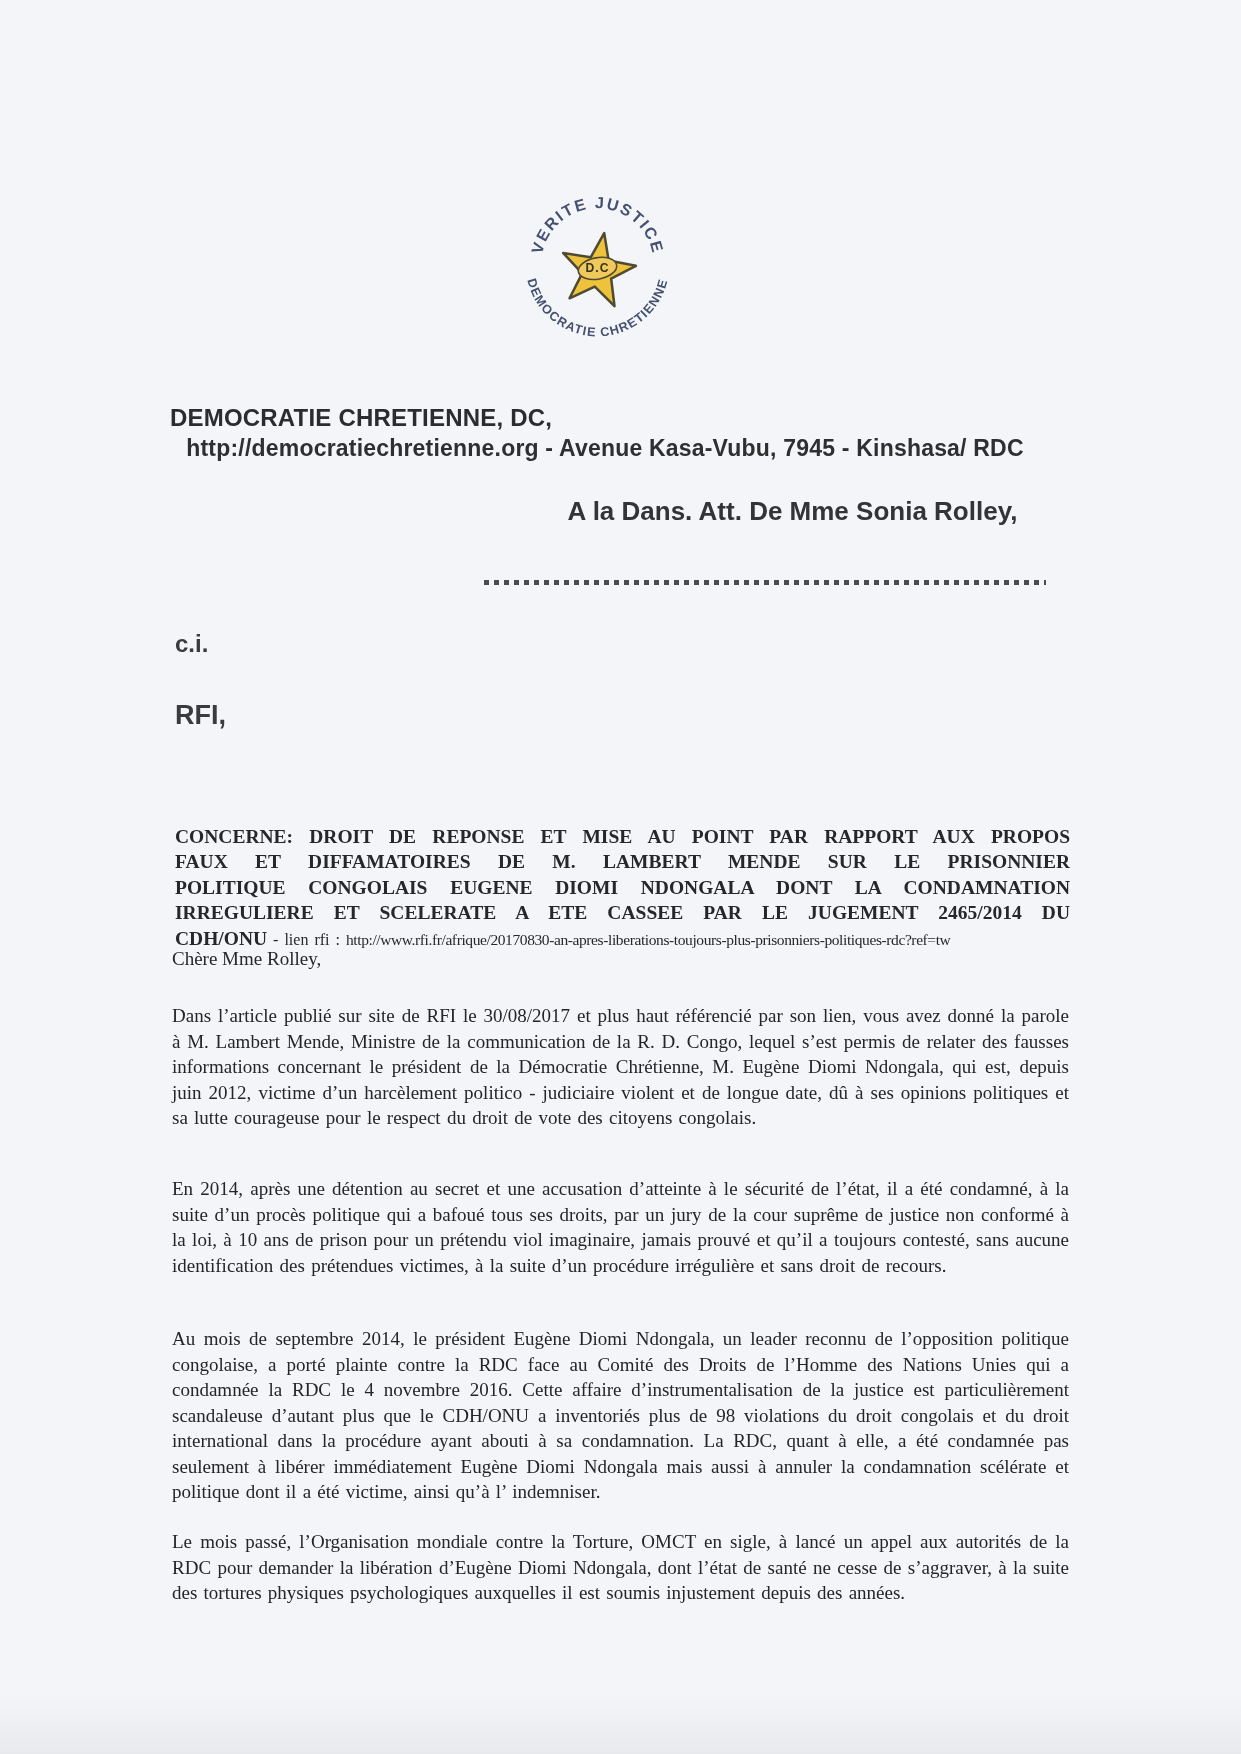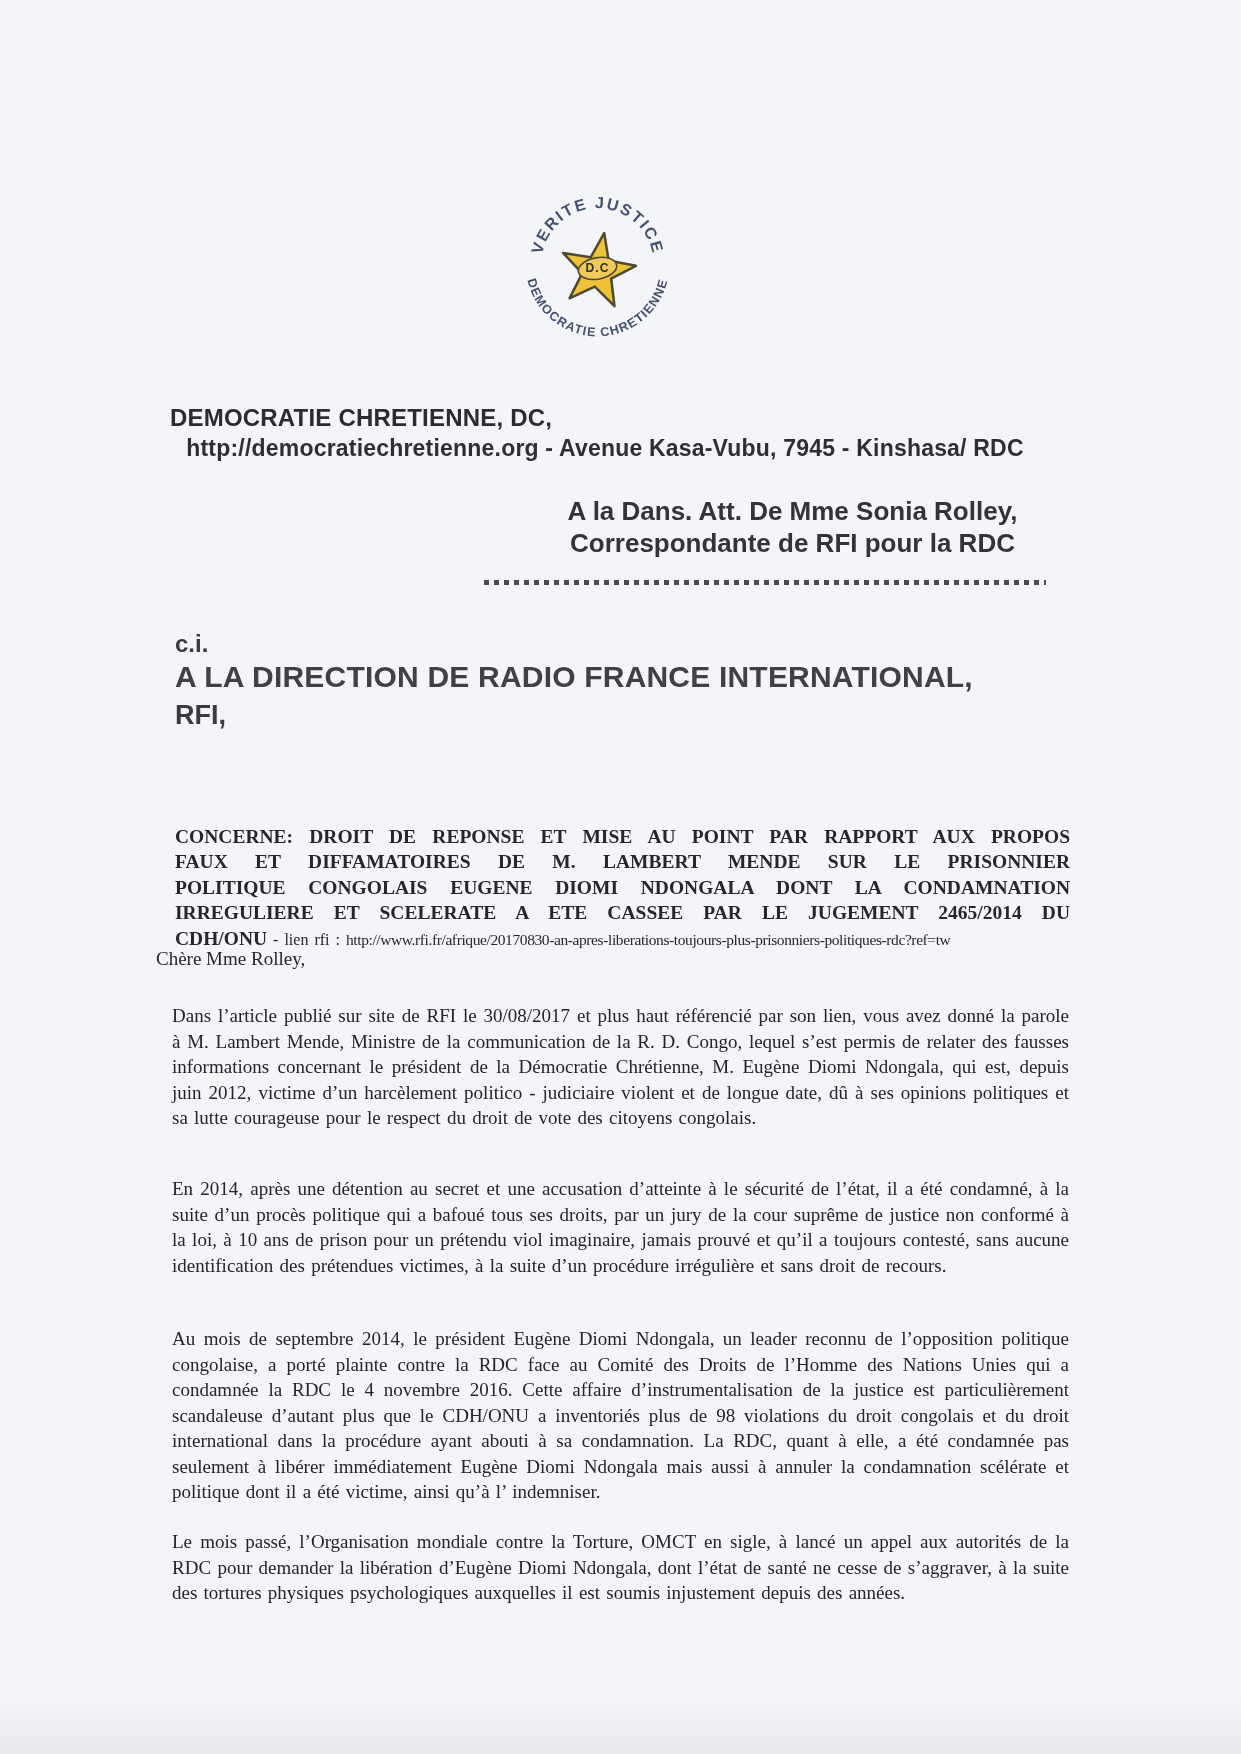--- a/index.html
+++ b/index.html
@@ -127,21 +127,21 @@
   .concerne .lien-url{
     font-weight:normal;
     font-size:15.5px;
     letter-spacing:-0.4px;
     word-spacing:0;
   }
 
   
   .salutation{
     position:absolute;
-    left:156px; top:948px; width:895px;
+    left:172px; top:948px; width:895px;
     font-size:19px;
   }
   .body-par{
     position:absolute;
     left:172px; width:897px;
     margin:0;
     text-align:justify;
     font-size:19px;
     line-height:25.5px;
     word-spacing:1.5px;
@@ -171,27 +171,25 @@
     <polygon class="star" points="91.9,52.6 96.5,80.9 124.6,86.4 99.1,99.5 102.5,127.9 82.2,107.8 56.2,119.8 69.2,94.2 49.7,73.2 78.0,77.6"></polygon>
     <ellipse class="star-badge" cx="85" cy="89" rx="20" ry="11" transform="rotate(-10 85 89)"></ellipse>
     <text class="star-label" x="85" y="93" text-anchor="middle">D.C</text>
   </svg>
 
   <div class="org-name">DEMOCRATIE CHRETIENNE, DC,</div>
   <div class="address-line">http://democratiechretienne.org  - Avenue Kasa-Vubu, 7945 - Kinshasa/ RDC</div>
 
   <div class="attention-block">
     <div>A la Dans. Att. De Mme Sonia Rolley,</div>
-    <div>Correspondante de RFI pour la RDC</div>
   </div>
 
   <div class="dotted-sep"></div>
 
   <div class="right-block cc-label">c.i.</div>
-  <div class="right-block direction-line">A LA DIRECTION DE RADIO FRANCE INTERNATIONAL,</div>
   <div class="right-block org-abbr">RFI,</div>
 
   <p class="concerne"><span>CONCERNE: DROIT DE REPONSE ET MISE AU POINT PAR RAPPORT AUX PROPOS FAUX ET DIFFAMATOIRES DE M. LAMBERT MENDE SUR LE PRISONNIER POLITIQUE CONGOLAIS EUGENE DIOMI NDONGALA DONT LA CONDAMNATION IRREGULIERE ET SCELERATE A ETE CASSEE PAR LE JUGEMENT 2465/2014 DU CDH/ONU</span><span class="lien-label"> - lien rfi : </span><span class="lien-url">http://www.rfi.fr/afrique/20170830-an-apres-liberations-toujours-plus-prisonniers-politiques-rdc?ref=tw</span></p>
 
   <div class="salutation">Chère Mme Rolley,</div>
   <p class="body-par par-1">Dans l’article publié sur site de RFI le 30/08/2017 et plus haut référencié par son lien, vous avez donné la parole à M. Lambert Mende, Ministre de la communication de la R. D. Congo, lequel s’est permis de relater des fausses informations concernant le président de la Démocratie Chrétienne, M. Eugène Diomi Ndongala, qui est, depuis juin 2012, victime d’un harcèlement politico - judiciaire violent et de longue date,  dû à ses opinions politiques et sa lutte courageuse pour le respect du droit de vote des citoyens congolais.</p>
   <p class="body-par par-2">En 2014, après une détention au secret et une accusation d’atteinte à le sécurité de l’état, il a été condamné, à la suite d’un procès politique qui a bafoué tous ses droits, par un jury de la cour suprême de justice non conformé à la loi, à 10 ans de prison pour un prétendu viol imaginaire, jamais prouvé et qu’il a toujours contesté, sans aucune identification des prétendues victimes,  à la suite d’un procédure irrégulière et sans droit de recours.</p>
   <p class="body-par par-3">Au mois de septembre 2014, le président Eugène Diomi Ndongala, un leader reconnu de  l’opposition politique congolaise,  a porté plainte contre la RDC face au Comité des Droits de l’Homme des Nations Unies qui a condamnée la RDC le 4 novembre 2016.   Cette affaire d’instrumentalisation de la justice est particulièrement scandaleuse d’autant plus que le CDH/ONU a inventoriés plus de 98 violations du droit congolais et du droit international dans la procédure ayant abouti à sa condamnation. La RDC, quant à elle,  a été condamnée pas seulement à libérer immédiatement Eugène Diomi Ndongala mais aussi à annuler la condamnation scélérate et politique dont il a été victime, ainsi qu’à l’ indemniser.</p>
   <p class="body-par par-4">Le mois passé, l’Organisation mondiale contre la Torture, OMCT en sigle,  à lancé un appel aux autorités de la RDC pour demander la libération d’Eugène Diomi Ndongala, dont l’état de santé ne cesse de s’aggraver, à la suite des tortures physiques  psychologiques auxquelles il est soumis injustement depuis des années.</p>
 

